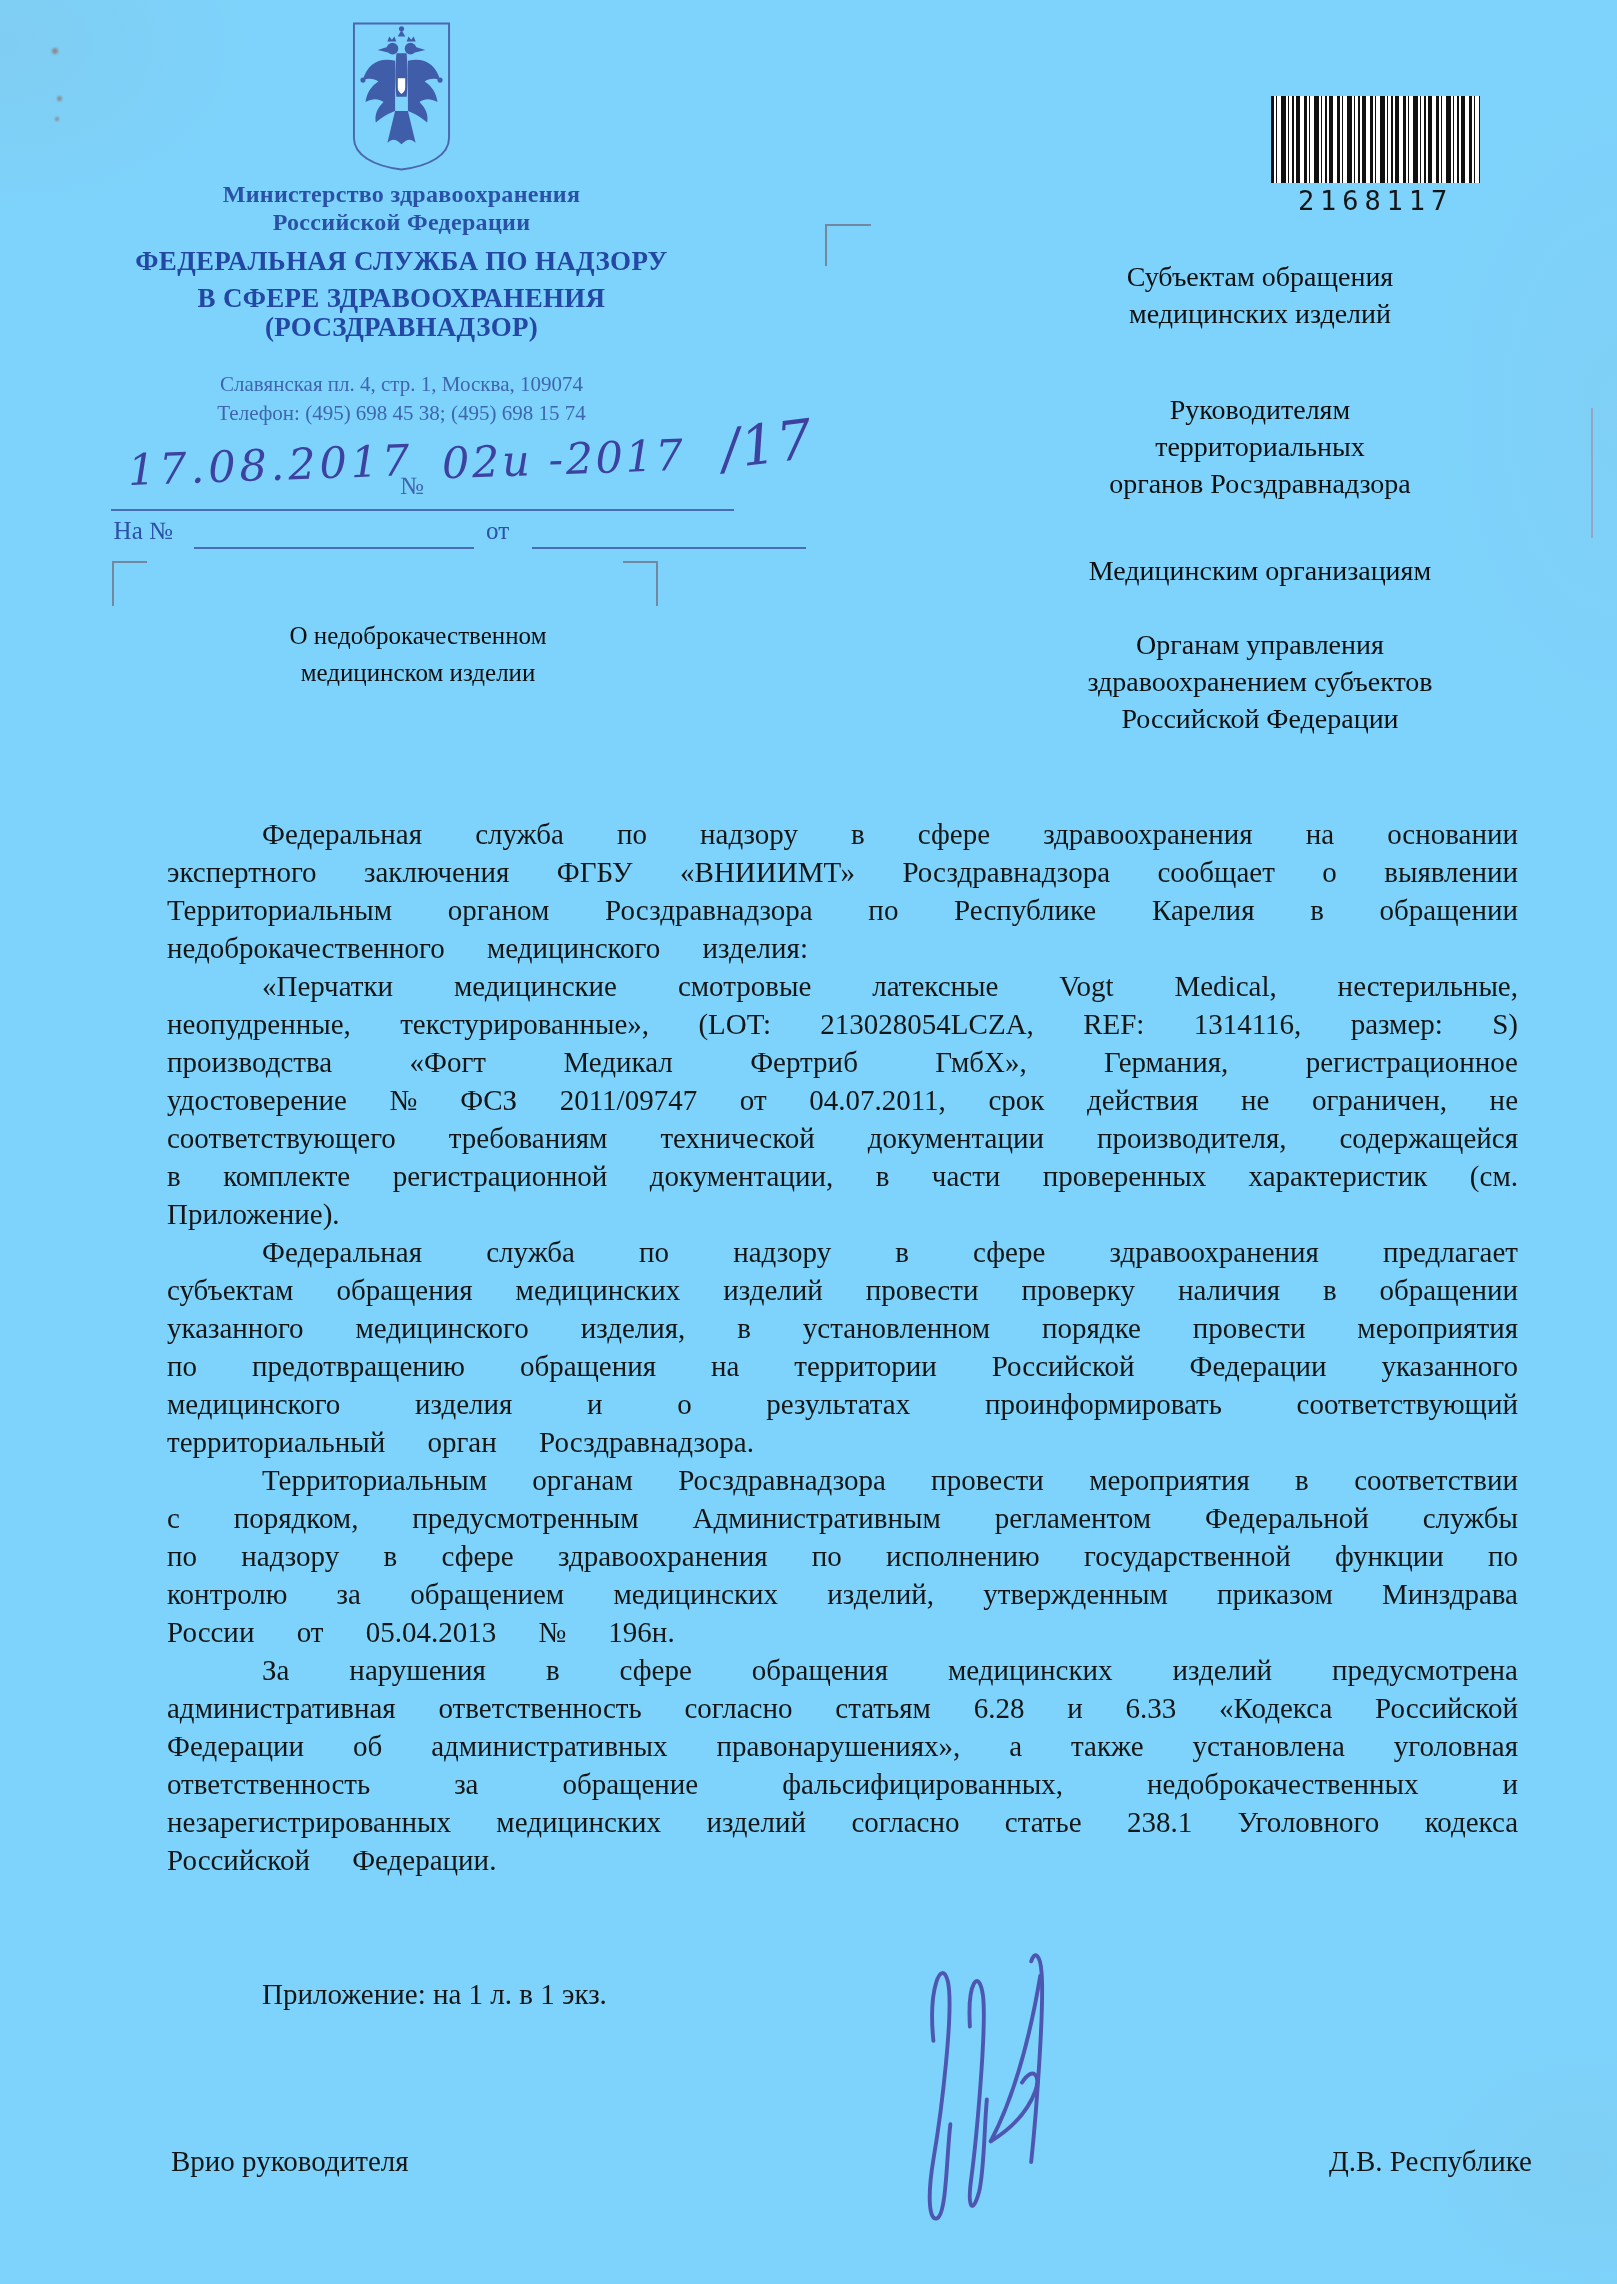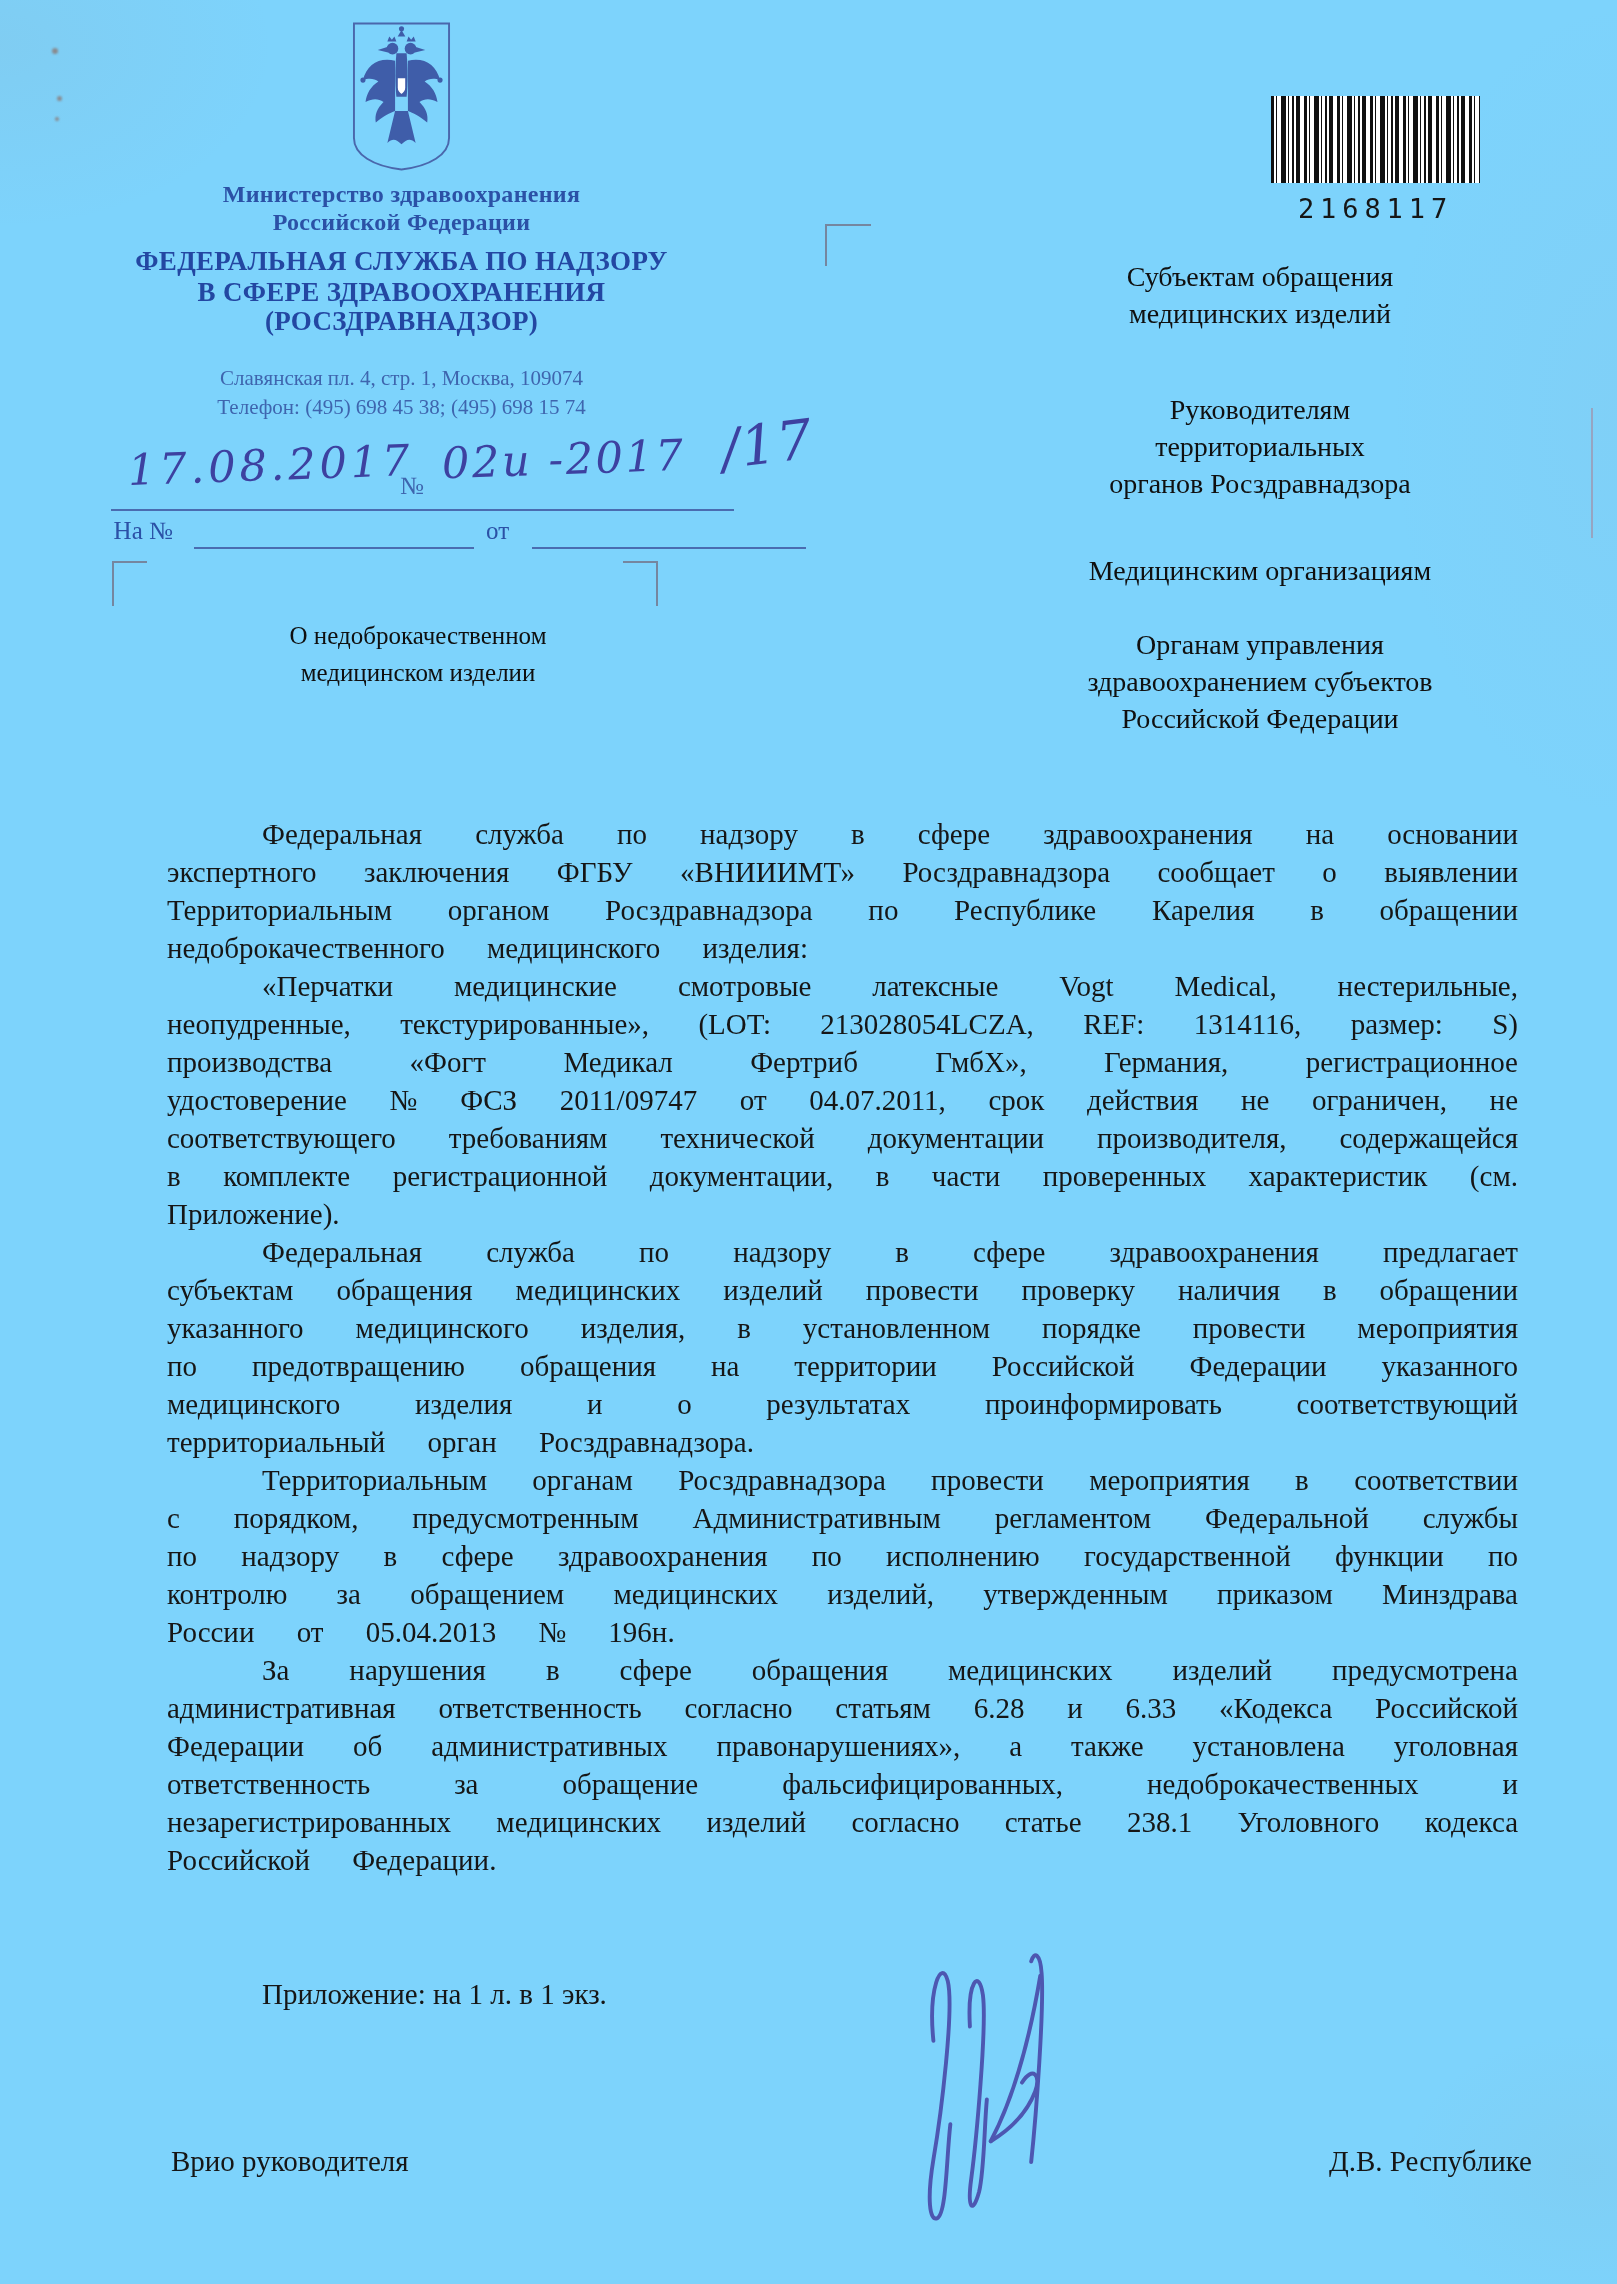--- a/index.html
+++ b/index.html
@@ -51,21 +51,21 @@
   .subject { position:absolute; left:170px; top:617px; width:496px; text-align:center;
              font-size:25px; line-height:37px; color:#0f0f0f; }
 
   
   .bc-wrap { position:absolute; left:1271px; top:96px; width:209px; text-align:center; }
   .bc-bars { width:209px; height:87px;
     background:repeating-linear-gradient(90deg,
       #101010 0 3.3px,  #fff 3.3px 5.2px,  #101010 5.2px 6.5px, #fff 6.5px 10.4px,
       #101010 10.4px 15px, #fff 15px 17px, #101010 17px 18px, #fff 18px 21.5px,
       #101010 21.5px 23.5px, #fff 23.5px 25.4px, #101010 25.4px 29px, #fff 29px 33px); }
-  .bc-num { margin-top:10px; font-family:"DejaVu Sans Mono", monospace; font-size:27px; letter-spacing:5.9px; color:#161616; }
+  .bc-num { margin-top:2px; font-family:"DejaVu Sans Mono", monospace; font-size:27px; letter-spacing:5.9px; color:#161616; }
 
   
   .recip { position:absolute; left:939px; width:642px; text-align:center;
            font-size:28px; line-height:37px; color:#101010; }
   .r1 { top:258px; } .r2 { top:391px; } .r3 { top:552px; } .r4 { top:626px; }
 
   
   .body-text { position:absolute; left:167px; top:815px; width:1351px;
                font-size:29px; line-height:38px; color:#161616; }
   .body-text p { margin:0; text-align:justify; text-align-last:left; text-indent:95px; word-spacing:35px; }
@@ -103,21 +103,21 @@
         <path d="M90,62 C115,56 134,68 140,92 C130,88 122,90 116,94 C128,102 134,112 136,126 C124,120 116,121 108,126 C118,136 122,146 120,158 C108,148 98,143 90,140 Z"></path>
         <path d="M70,140 L90,140 L102,190 C94,182 88,184 80,192 C72,184 66,182 58,190 Z"></path>
         <circle cx="20" cy="92" r="4"></circle>
         <circle cx="140" cy="92" r="4"></circle>
       </g>
       <path d="M73,88 h14 v16 c0,7 -7,11 -7,11 c0,0 -7,-4 -7,-11 Z" fill="#ffffff" stroke="#3f5da9" stroke-width="2.5"></path>
     </svg>
     <div class="ministry">Министерство здравоохранения</div>
     <div class="ministry" style="margin-top:0;">Российской Федерации</div>
     <div class="service">ФЕДЕРАЛЬНАЯ СЛУЖБА ПО НАДЗОРУ</div>
-    <div class="service" style="margin-top:2px;">В СФЕРЕ ЗДРАВООХРАНЕНИЯ</div>
+    <div class="service" style="margin-top:8px;">В СФЕРЕ ЗДРАВООХРАНЕНИЯ</div>
     <div class="service" style="margin-top:0;">(РОСЗДРАВНАДЗОР)</div>
     <div class="addr">Славянская пл. 4, стр. 1, Москва, 109074</div>
     <div class="addr" style="margin-top:0;">Телефон: (495) 698 45 38; (495) 698 15 74</div>
   </div>
 
   <div class="refrow">
     <span class="hw hw-date">17.08.2017</span>
     <span class="no-sign">№</span>
     <span class="hw hw-number">02и -2017</span>
     <span class="hw hw-suffix">/17</span>

